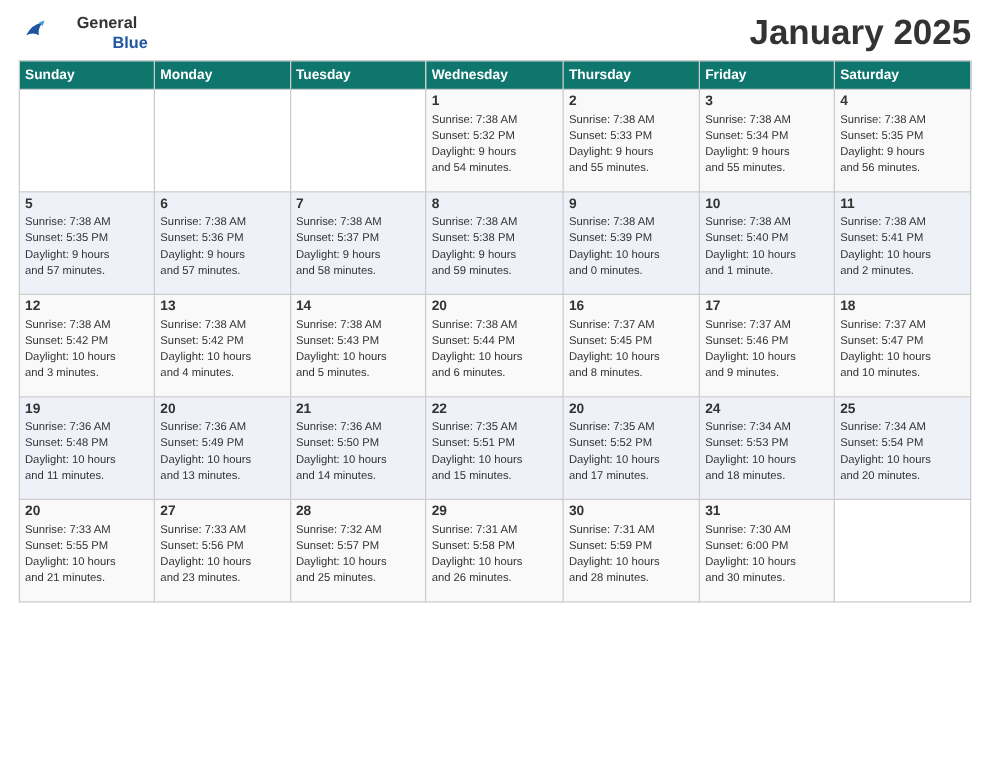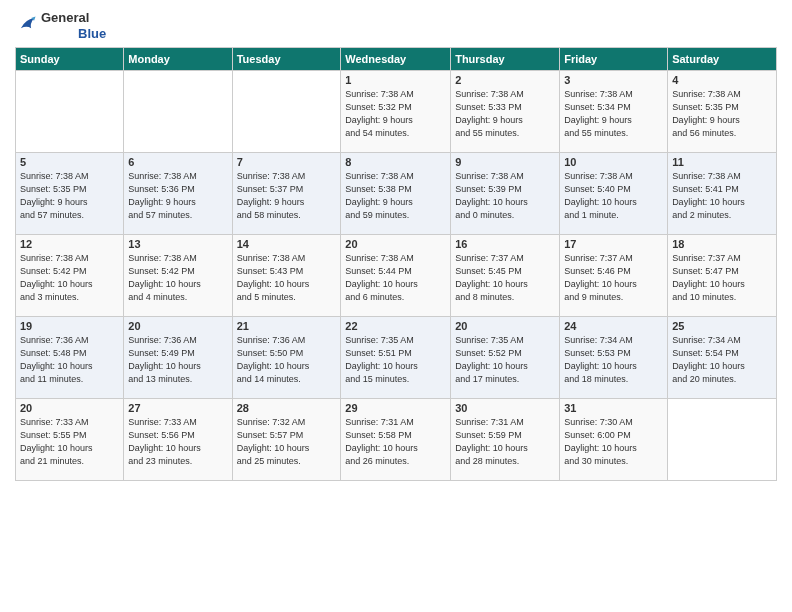--- a/index.html
+++ b/index.html
@@ -16,21 +16,22 @@
     }
     .header {
       display: flex;
       align-items: flex-start;
       justify-content: space-between;
       margin-bottom: 6px;
     }
     .logo {
       display: flex;
       align-items: center;
-      gap: 4px;
+      gap: 16px;
+      text-align: center;
     }
     .logo-text {
       font-size: 13px;
       line-height: 1.2;
     }
     .logo-text .general { color: #333; font-weight: bold; }
     .logo-text .blue { color: #2255a0; font-weight: bold; padding-left: 37px; }
     .logo-bird {
       width: 22px;
       height: 22px;
@@ -96,20 +97,21 @@
       <svg class="logo-bird" viewBox="0 0 30 30" xmlns="http://www.w3.org/2000/svg">
         <path d="M8 18 Q14 6 26 4 Q20 12 22 18 Q16 14 8 18Z" fill="#2255a0"></path>
         <path d="M22 4 L28 2 L26 8Z" fill="#4499cc"></path>
       </svg>
       <div class="logo-text">
         <span class="general">General</span><br>
         <span class="blue">Blue</span>
       </div>
     </div>
     <div class="title-block">
+      <div class="month-title">January 2025</div>
     </div>
   </div>
 
   <table>
     <thead>
       <tr>
       <th>Sunday</th>
           <th>Monday</th>
           <th>Tuesday</th>
           <th>Wednesday</th>

